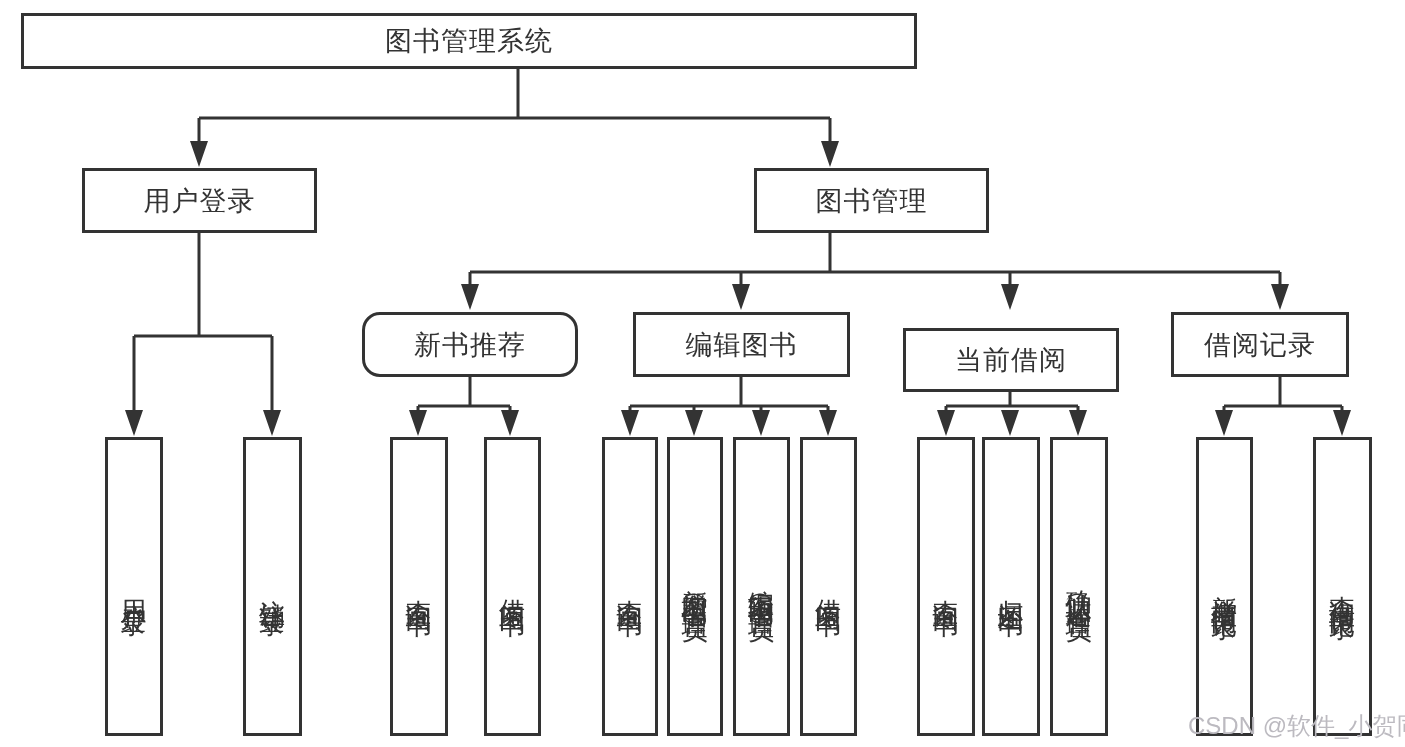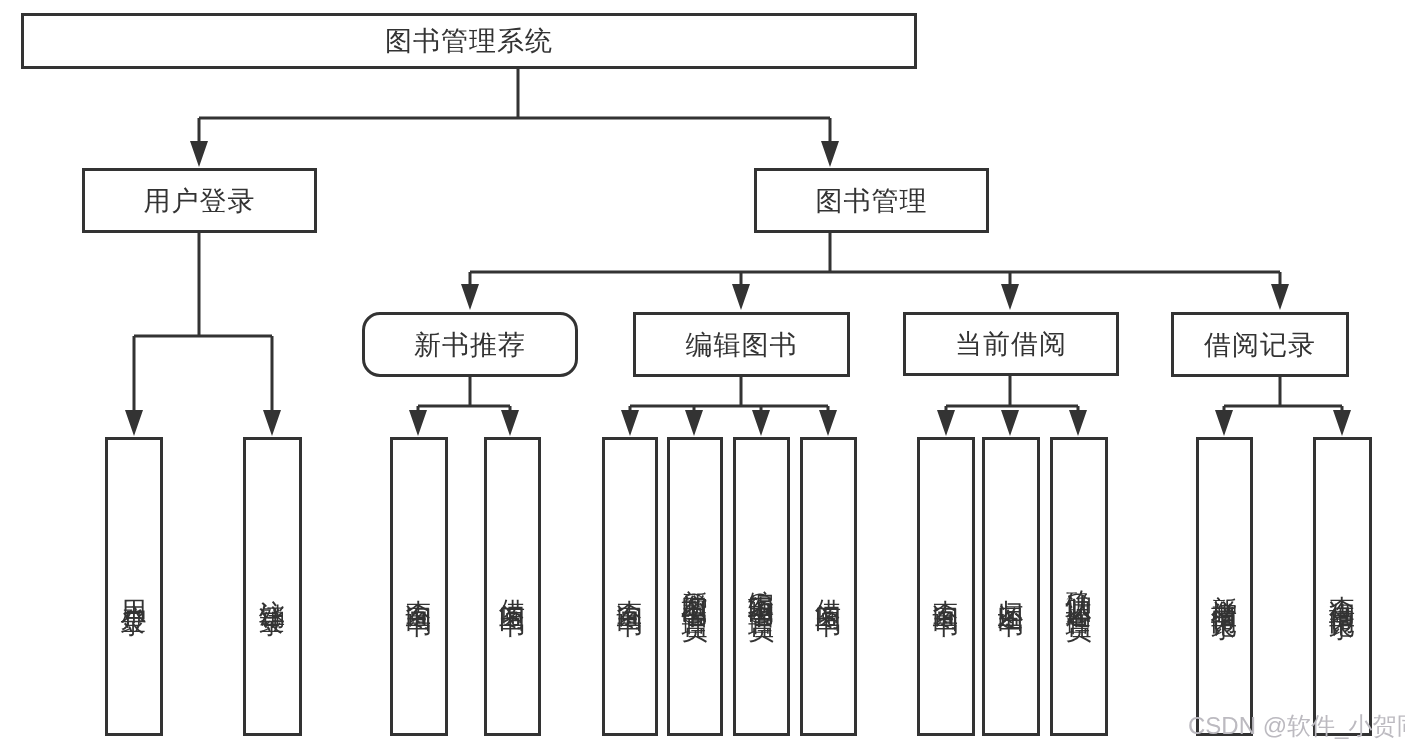--- a/index.html
+++ b/index.html
@@ -53,21 +53,21 @@
     letter-spacing: 4px;
     line-height: 1;
     white-space: nowrap;
   }
   
   .n-root   { left: 21px;   top: 13px;  width: 896px; height: 56px; }
   .n-login  { left: 82px;   top: 168px; width: 235px;  height: 65px; }
   .n-mgmt   { left: 720px;  top: 168px; width: 235px;  height: 65px; margin-left: 34px; }
   .n-newbk  { left: 362px;  top: 312px; width: 216px;  height: 65px; border-radius: 18px; }
   .n-borrow { left: 633px;  top: 312px; width: 217px;  height: 65px; }
-  .n-cur    { left: 903px;  top: 312px; width: 216px;  height: 64px; }
+  .n-cur    { left: 903px;  top: 328px; width: 216px;  height: 64px; }
   .n-rec    { left: 1171px; top: 312px; width: 178px;  height: 65px; }
   
   .leaf { top: 437px; height: 299px; }
   .n-l1 { left: 105px;  width: 58px; }
   .n-l2 { left: 243px;  width: 59px; }
   .n-a1 { left: 390px;  width: 58px; }
   .n-a2 { left: 484px;  width: 57px; }
   .n-b1 { left: 602px;  width: 56px; }
   .n-b2 { left: 667px;  width: 56px; }
   .n-b3 { left: 733px;  width: 57px; }

